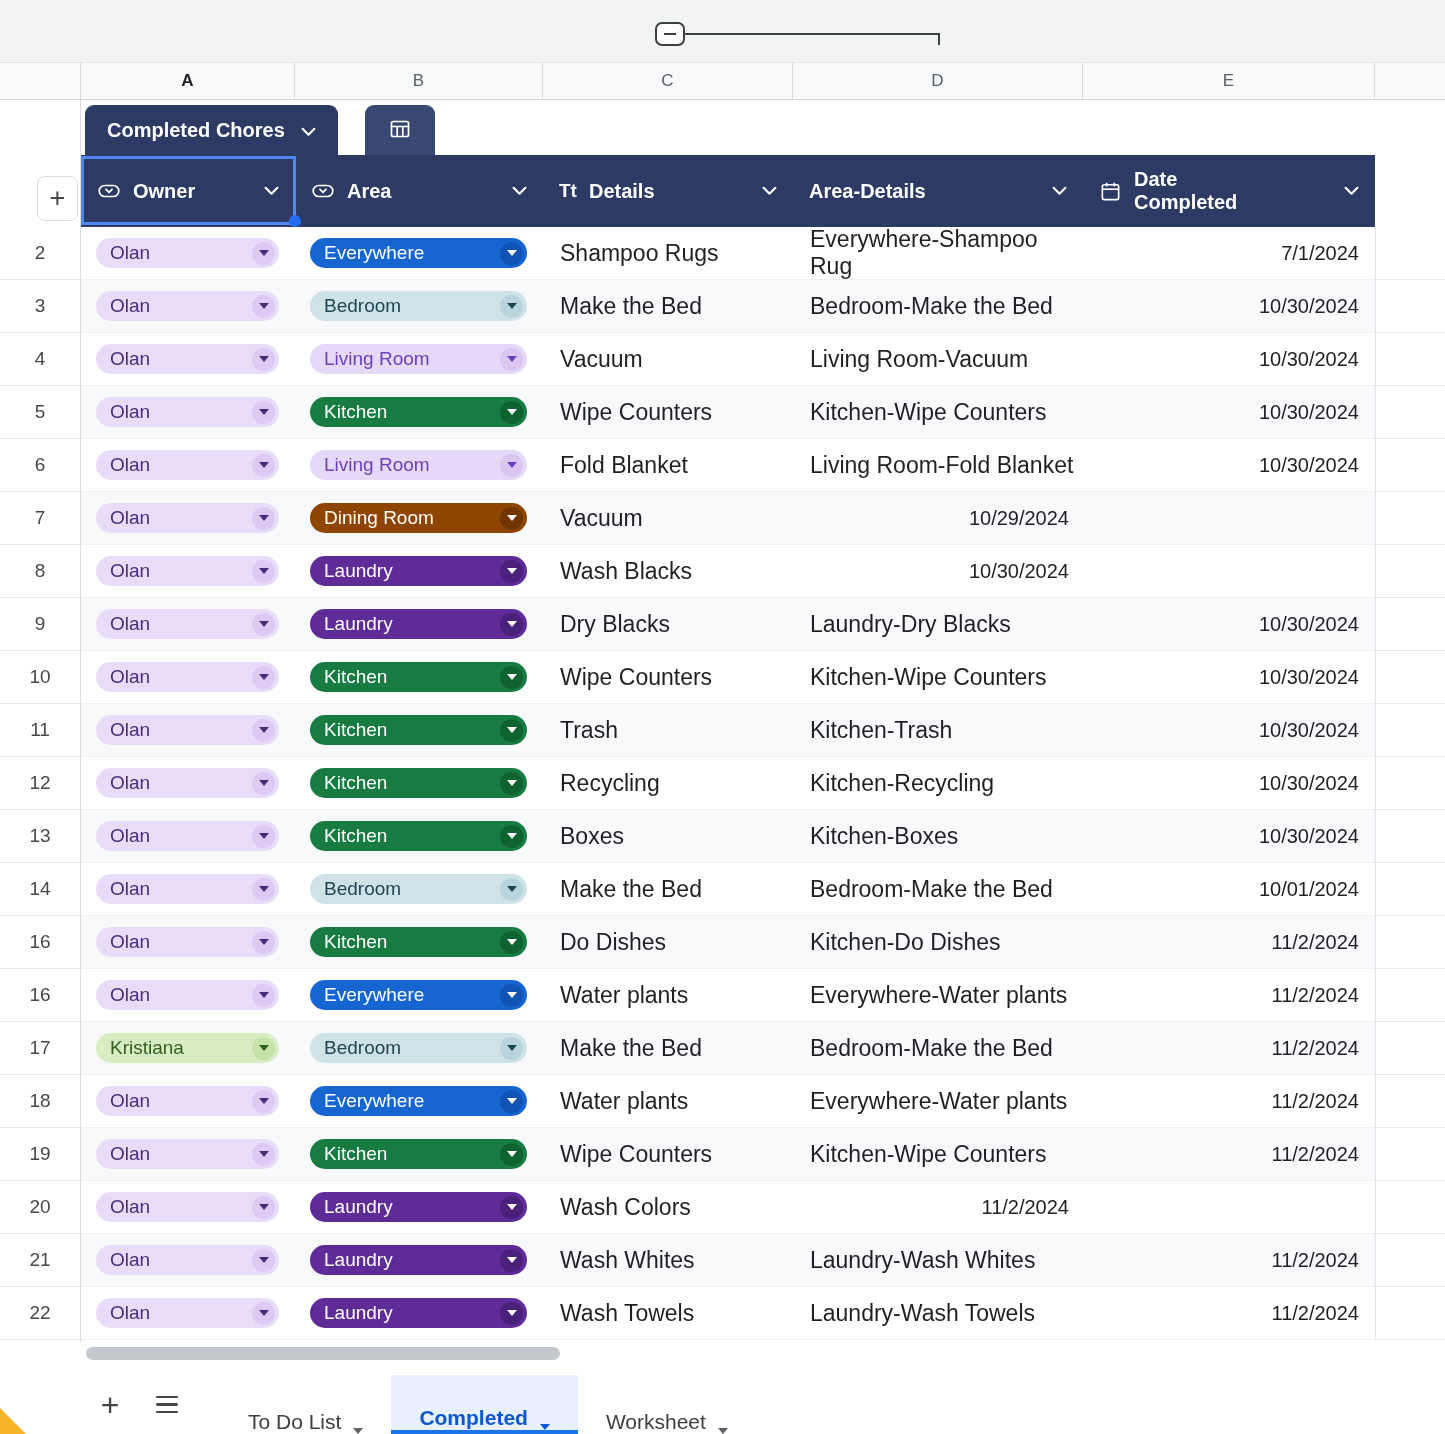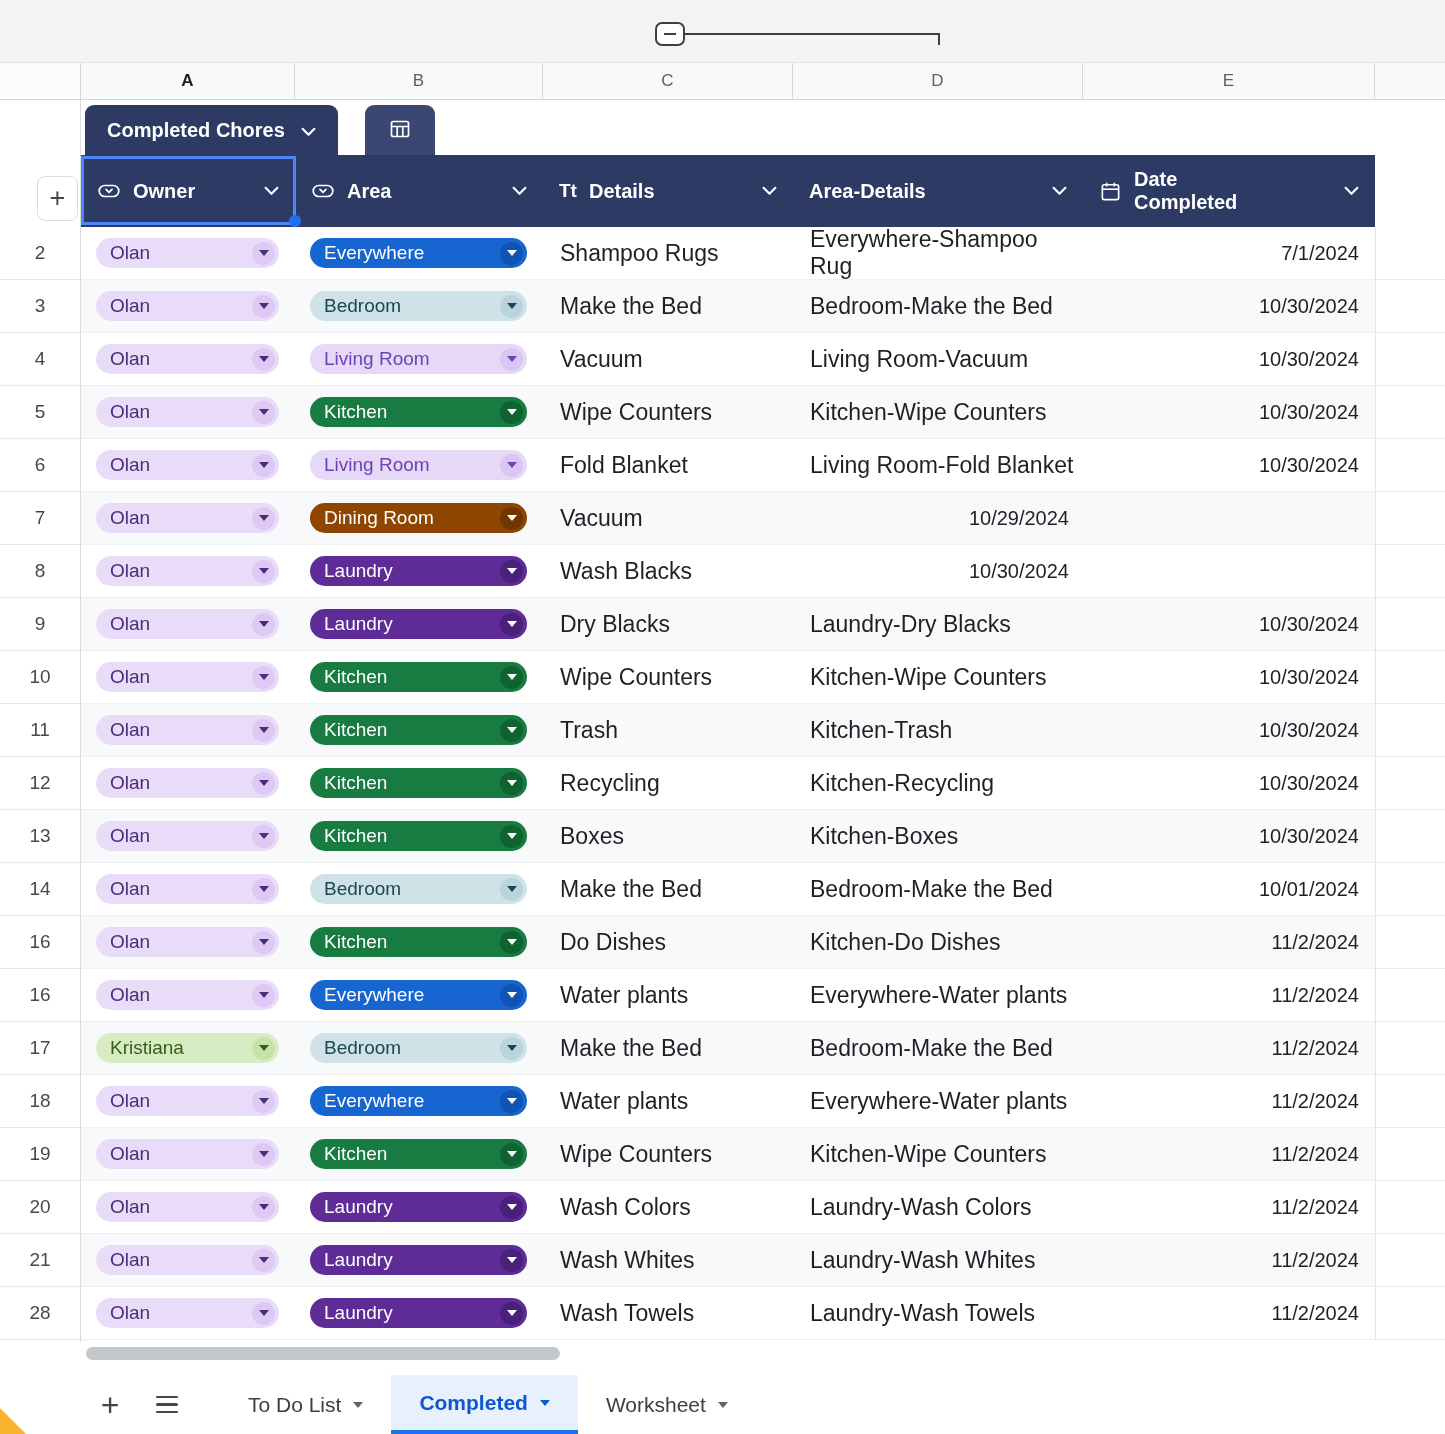--- a/index.html
+++ b/index.html
@@ -76,21 +76,21 @@
 
   
   .hscroll { position:absolute; left:86px; top:1347px; width:474px; height:13px; border-radius:7px; background:#c4c8cc; cursor:grab; }
 
   .tabbar { position:absolute; left:0; top:1375px; width:100%; height:59px; background:#fff; display:flex; align-items:stretch; }
   .tab-plus { margin-left:88px; width:44px; align-self:center; font-size:32px; font-weight:300; color:#444746;
               background:none; border:none; cursor:pointer; font-family:inherit; line-height:1; }
   .tab-menu { margin-left:18px; margin-right:36px; align-self:center; background:none; border:none; cursor:pointer;
               display:flex; flex-direction:column; gap:5px; padding:6px; }
   .tab-menu span { display:block; width:22px; height:2.5px; background:#444746; border-radius:2px; }
-  .sheet-tab { display:flex; align-items:center; gap:12px; padding:0 28px; font-size:21px; color:#3c4043;
+  .sheet-tab { display:flex; align-items:flex-end; gap:12px; padding:0 28px; font-size:21px; color:#3c4043;
                font-weight:500; cursor:pointer; }
   .sheet-tab.active { background:#e9f0fd; color:#0b57d0; font-weight:700; border-bottom:4px solid #1a73e8; }
   .tab-arrow { width:0; height:0; border-left:5.5px solid transparent; border-right:5.5px solid transparent;
                border-top:6.5px solid #5f6368; }
   .sheet-tab.active .tab-arrow { border-top-color:#0b57d0; }
 
   .corner-wedge { position:absolute; left:0; bottom:0; width:0; height:0;
                   border-bottom:26px solid #f7b32a; border-right:26px solid transparent; }
 </style>
 </head>
@@ -134,21 +134,21 @@
         <div class="gutter-cell">12</div>
         <div class="gutter-cell">13</div>
         <div class="gutter-cell">14</div>
         <div class="gutter-cell">16</div>
         <div class="gutter-cell">16</div>
         <div class="gutter-cell">17</div>
         <div class="gutter-cell">18</div>
         <div class="gutter-cell">19</div>
         <div class="gutter-cell">20</div>
         <div class="gutter-cell">21</div>
-        <div class="gutter-cell">28</div>
+        <div class="gutter-cell">22</div>
       </div>
   </div>
 
   <button class="table-name-btn">
     <span>Completed Chores</span>
     <span class="chev">
       <svg width="15" height="10" viewBox="0 0 14 9" fill="none">
           <path d="M1.5 1.5L7 7l5.5-5.5" stroke="#fff" stroke-width="2" stroke-linecap="round" stroke-linejoin="round"></path>
         </svg>
     </span>
@@ -634,21 +634,20 @@
     </div>
     <div class="cell w-b">
       <div class="chip area-chip" style="background: rgb(94, 43, 151); color: rgb(255, 255, 255);">
         <span class="chip-label">Laundry</span>
         <span class="chip-arrow" style="background: rgb(73, 32, 122);">
               <span class="tri" style="border-top-color: rgb(255, 255, 255);"></span>
             </span>
       </div>
     </div>
     <div class="cell cell-text w-c details-cell">Wash Colors</div>
-    <div class="cell cell-text w-d area-details-cell">Laundry-Wash Colors</div>
     <div class="cell cell-date w-e date-cell">11/2/2024</div>
   </div>
 
   <div class="row banded">
     <div class="cell w-a">
       <div class="chip owner-chip" style="background: rgb(233, 220, 249); color: rgb(74, 45, 122);">
         <span class="chip-label">Olan</span>
         <span class="chip-arrow" style="background: rgb(221, 201, 244);">
               <span class="tri" style="border-top-color: rgb(74, 45, 122);"></span>
             </span>

